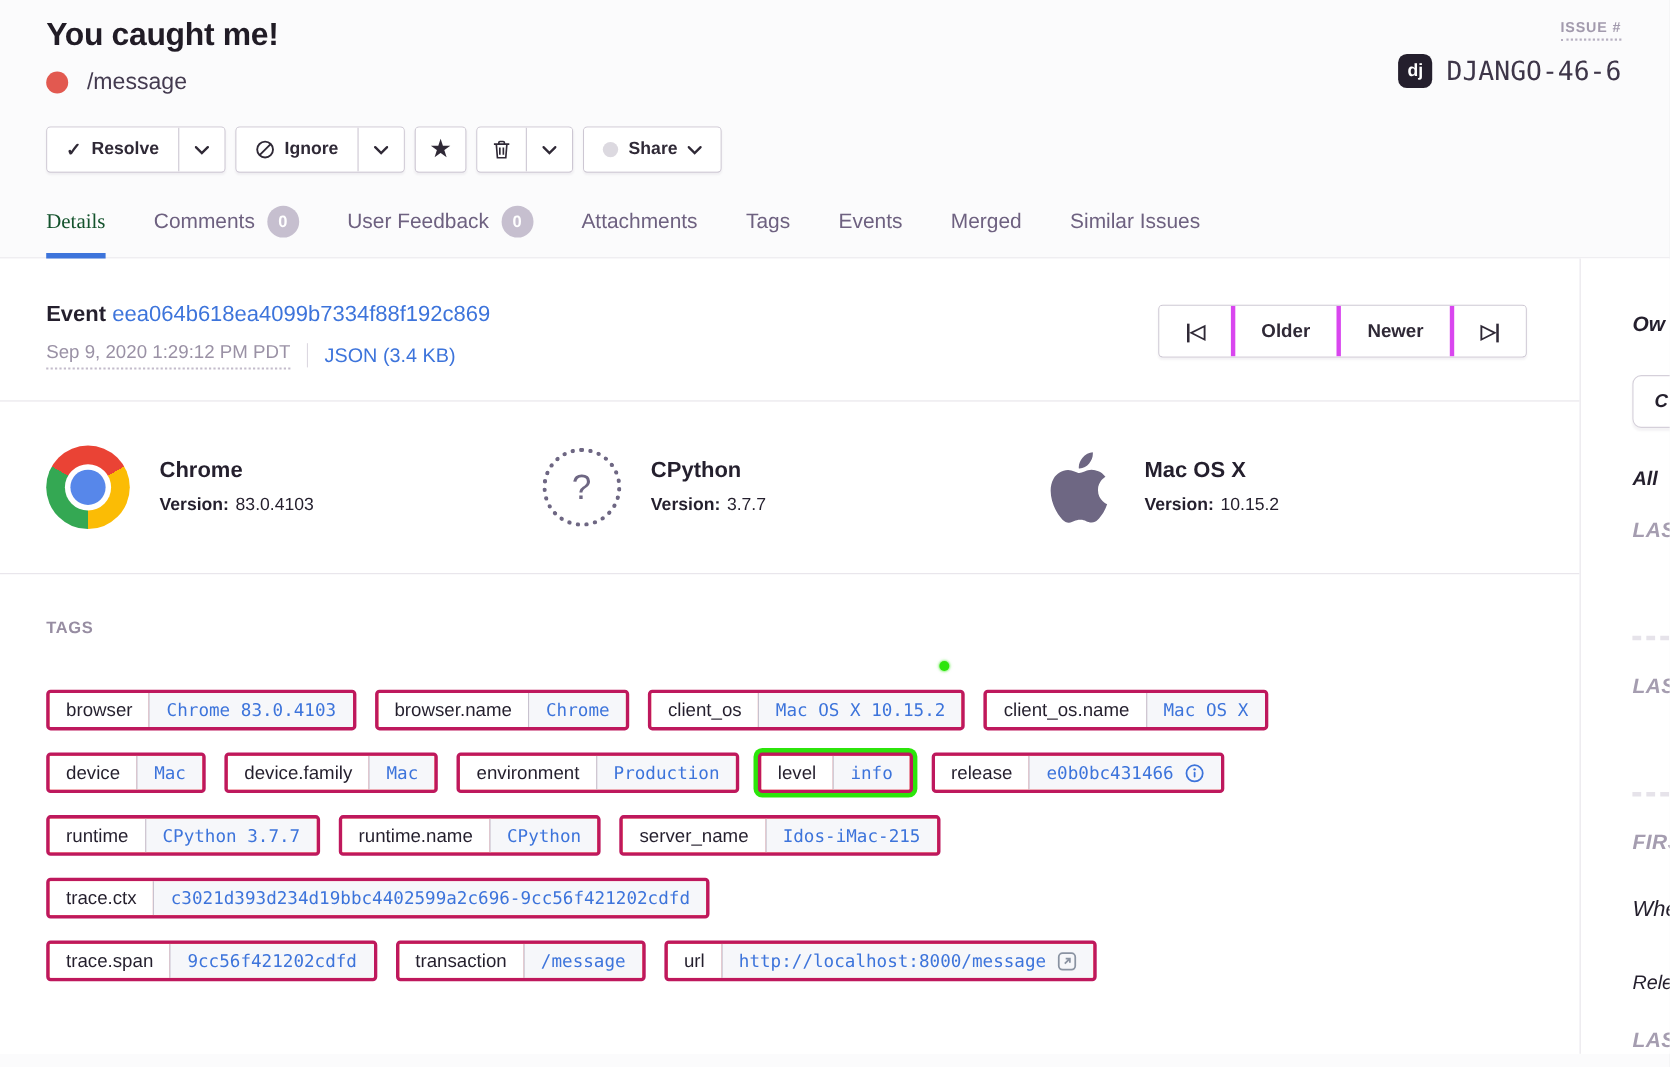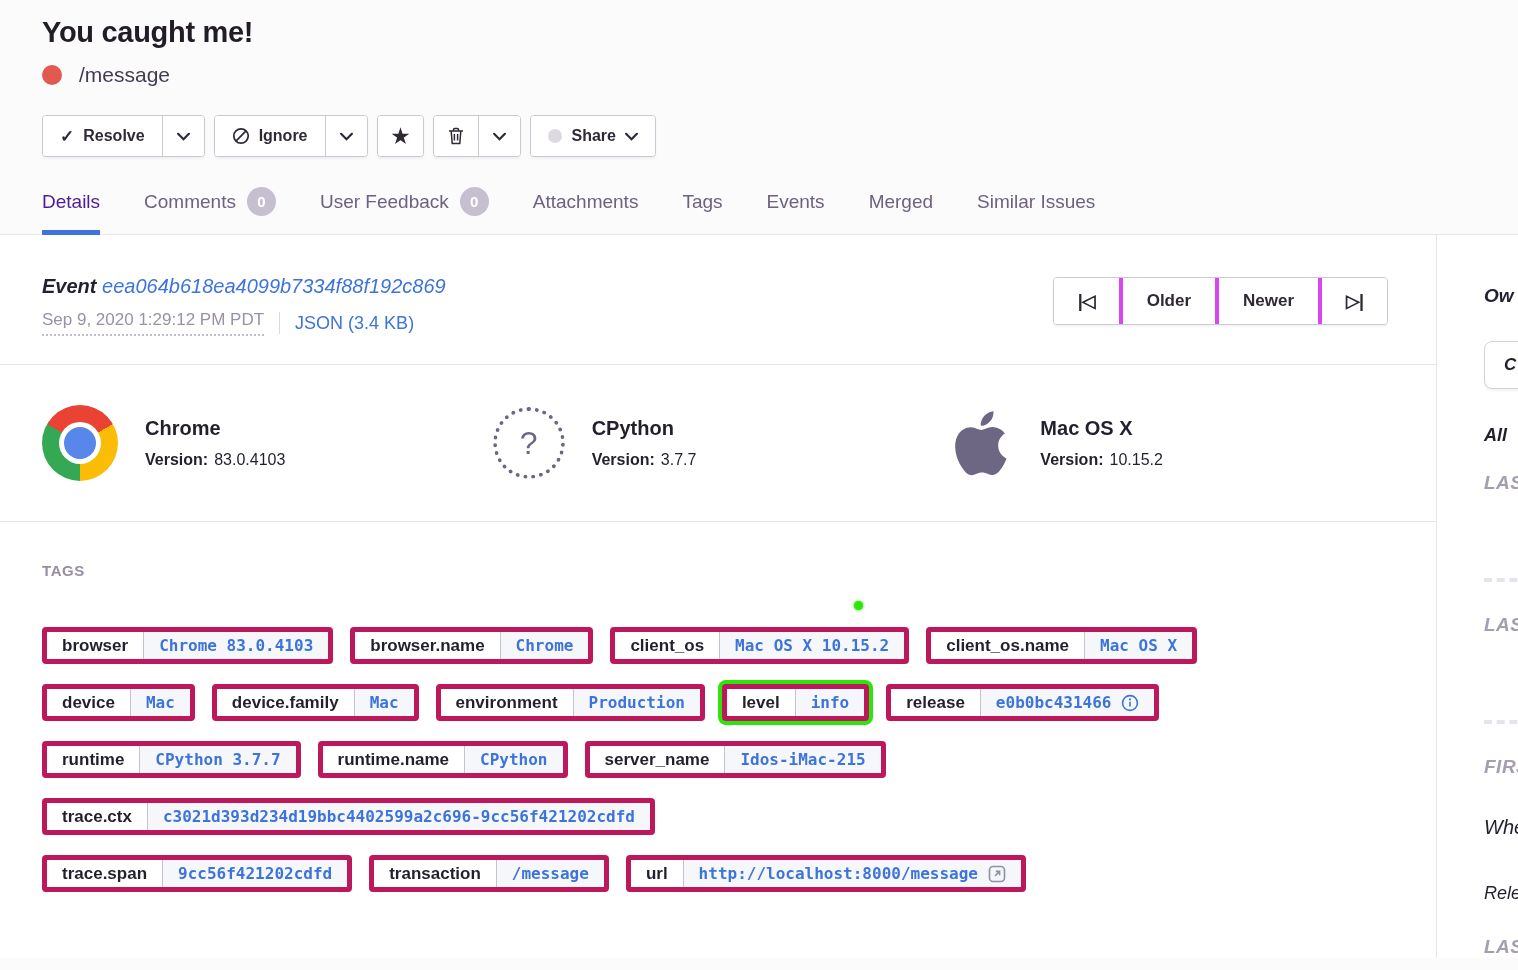--- a/index.html
+++ b/index.html
@@ -36,34 +36,34 @@
   .btn + .btn { border-left:1px solid #cdc7d3; }
   .btn.icon-only { padding:0 14px; }
   .glyph { font-size:17px; line-height:1; }
   .star-glyph { font-size:20px; }
   .skip-glyph { font-size:18px; letter-spacing:-1px; }
   .share-dot { width:14px; height:14px; border-radius:50%; background:#dcd9e0; display:inline-block; }
   
   .tabs { display:flex; gap:44px; padding:0 42px; margin-top:30px; border-bottom:1px solid #e7e4ea; }
   .tab { position:relative; display:flex; align-items:center; gap:11px;
     padding-bottom:18px; font-size:19px; color:#6e6180; cursor:pointer; white-space:nowrap; }
-  .tab.active { color:#4c1d95; }
+  .tab.active { color:#14532d;font-family:Liberation Serif, serif; }
   .tab.active::after { content:""; position:absolute; left:0; right:0; bottom:-1px; height:5px;
     background:#3d74db; }
   .badge { min-width:29px; height:29px; border-radius:15px; background:#c6bfcf; color:#fff;
     font-size:15px; font-weight:bold; display:flex; align-items:center; justify-content:center; padding:0 6px; }
   
   .body { display:flex; align-items:stretch; background:#fff; min-height:723px; }
   .main { flex:1; min-width:0; }
   .side { width:82px; border-left:1px solid #e7e4ea; padding:50px 0 0 47px; background:#fff; }
   .side > * { white-space:nowrap;font-style:italic; }
   
   .event-header { display:flex; justify-content:space-between; align-items:flex-start;
     padding:40px 48px 28px 42px; border-bottom:1px solid #e7e4ea; }
-  .event-title { font-size:20px; font-weight:bold; color:#241f2d;font-style:italic; }
+  .event-title { font-size:20px; font-weight:bold; color:#241f2d; }
   .event-id-link { font-weight:normal; color:#3d74db; cursor:pointer; }
   .event-sub { margin-top:12px; display:flex; align-items:center; gap:15px; font-size:17px; }
   .event-date { color:#9a91a5; border-bottom:2px dotted #c3bccb; padding-bottom:4px; }
   .event-sep { width:1px; height:22px; background:#dcd8e1; }
   .json-link { color:#3d74db; font-size:18px; cursor:pointer; }
   .event-nav { display:inline-flex; border:1px solid #cdc7d3; border-radius:4px; overflow:hidden;
     background:#fff; box-shadow:0 2px 2px rgba(45,29,57,0.05); margin-top:2px; }
   .nav-seg { height:46px; display:flex; align-items:center; justify-content:center;
     padding:0 24px; font-size:17px; font-weight:bold; color:#2f2936; background:#fff;
     border:none; cursor:pointer; font-family:"Liberation Sans", sans-serif; }
@@ -81,22 +81,22 @@
   .chrome-center::after { content:""; position:absolute; left:50%; top:50%; transform:translate(-50%,-50%);
     width:32px; height:32px; background:#5787ea; border-radius:50%; }
   .unknown-icon { width:72px; height:72px; flex:none; border-radius:50%; border:4px dotted #6e6783;
     color:#6e6783; font-size:32px; display:flex; align-items:center; justify-content:center; }
   .apple-icon { flex:none; width:70px; display:flex; justify-content:center; }
   
   .tags-section { padding:40px 42px; }
   .tags-heading { font-size:15px; font-weight:bold; color:#978da2; letter-spacing:0.6px; }
   .tag-rows { margin-top:48px; display:flex; flex-direction:column; gap:20px; }
   .tag-row { display:flex; gap:17px; flex-wrap:wrap; }
-  .tag { display:inline-flex; border:5px solid #be185d; border-radius:4px; overflow:hidden;
-    background:#ef4444; height:37px;font-weight:bold; }
+  .tag { display:inline-flex; border:3px solid #be185d; border-radius:4px; overflow:hidden;
+    background:#ef4444; height:37px; }
   .tag.highlight { box-shadow:0 0 0 4px #2ce50b; }
   .tag-key { display:flex; align-items:center; padding:0 15px; font-size:17px; color:#241f2d; background:#fff; }
   .tag-value { display:flex; align-items:center; gap:10px; padding:0 15px;
     font-family:"DejaVu Sans Mono", monospace; font-size:16px; color:#3d74db;
     background:#f6f7fa; border-left:1px solid #c8c2cf; cursor:pointer; white-space:nowrap; }
   .cursor-dot { position:absolute; left:854px; top:601px; width:9px; height:9px;
     border-radius:50%; background:#2ce50b; box-shadow:0 0 2px 1px rgba(44,229,11,0.5); }
   
   .side-heading { font-size:19px; font-weight:bold; color:#241f2d; }
   .side-btn { margin-top:34px; width:72px; height:48px; border:1px solid #d5d0da;
@@ -117,20 +117,27 @@
 
   <div class="header">
     <div class="header-top">
       <div>
         <div class="title">You caught me!</div>
         <div class="culprit-row">
           <span class="level-dot"></span>
           <span class="culprit">/message</span>
         </div>
       </div>
+      <div class="issue-meta">
+        <span class="issue-label">ISSUE #</span>
+        <div class="short-id-row">
+          <span class="dj-badge">dj</span>
+          <span class="short-id">DJANGO-46-6</span>
+        </div>
+      </div>
     </div>
 
     <div class="toolbar">
       <div class="btn-group">
         <button class="btn">
           <span class="glyph">✓</span>
           <span>Resolve</span>
         </button>
         <button class="btn icon-only">
           <svg viewBox="0 0 12 8" width="13" height="9">

